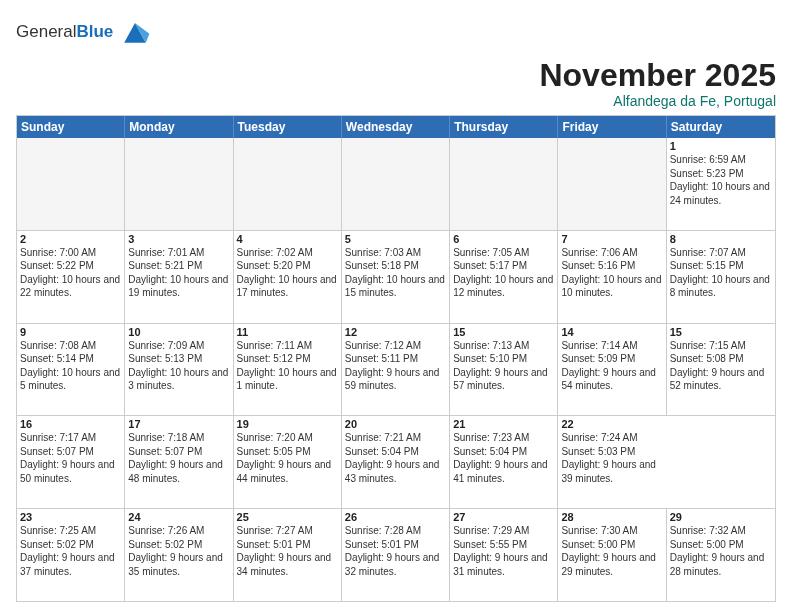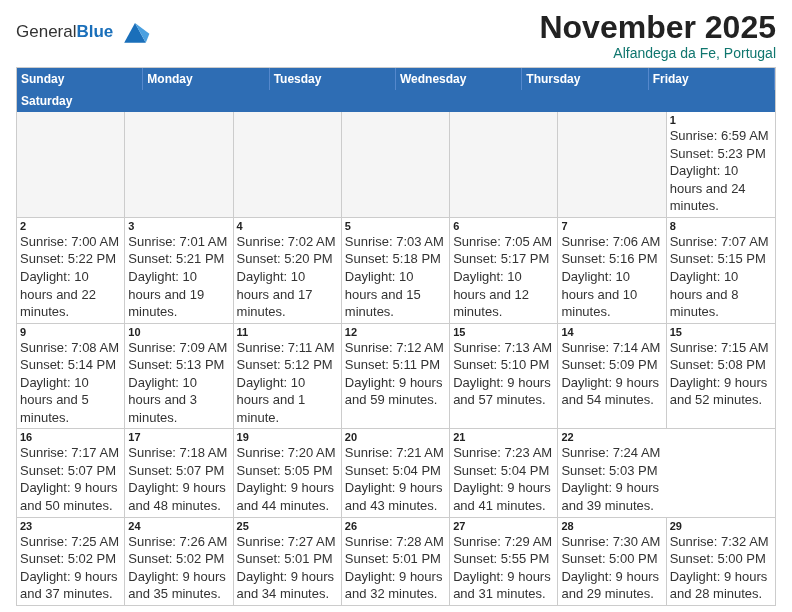--- a/index.html
+++ b/index.html
@@ -29,40 +29,41 @@
       align-items: center;
       margin-top: 4px;
     }
     .logo-icon {
       width: 36px;
       height: 36px;
       margin-left: 4px;
     }
     .header-right {
       text-align: right;
+      margin-top: 48px;
     }
     .month-title {
       font-size: 32px;
       font-weight: bold;
       color: #222;
       line-height: 1.1;
     }
     .location {
       font-size: 14px;
       color: #0f766e;
     }
     .calendar {
       flex: 1;
       display: flex;
       flex-direction: column;
       border: 1px solid #ccc;
     }
     .cal-header-row {
       display: grid;
-      grid-template-columns: repeat(6, 1fr);
+      grid-template-columns: repeat(7, 1fr);
       background: #2e6db4;
     }
     .cal-header-cell {
       color: #fff;
       font-size: 12px;
       font-weight: bold;
       padding: 4px 4px;
       text-align: left;
       border-right: 1px solid #5588cc;
     }
@@ -91,21 +92,21 @@
     }
     .cal-cell:last-child { border-right: none; }
     .cal-cell.empty { background: #f5f5f5; }
     .day-num {
       font-size: 11px;
       font-weight: bold;
       color: #222;
       margin-bottom: 1px;
     }
     .day-info {
-      font-size: 13px;
+      font-size: 10px;
       color: #333;
       line-height: 1.35;
     }
   </style>
 </head>
 <body>
 
 <div class="page">
   <div class="header">
     <div class="logo">

